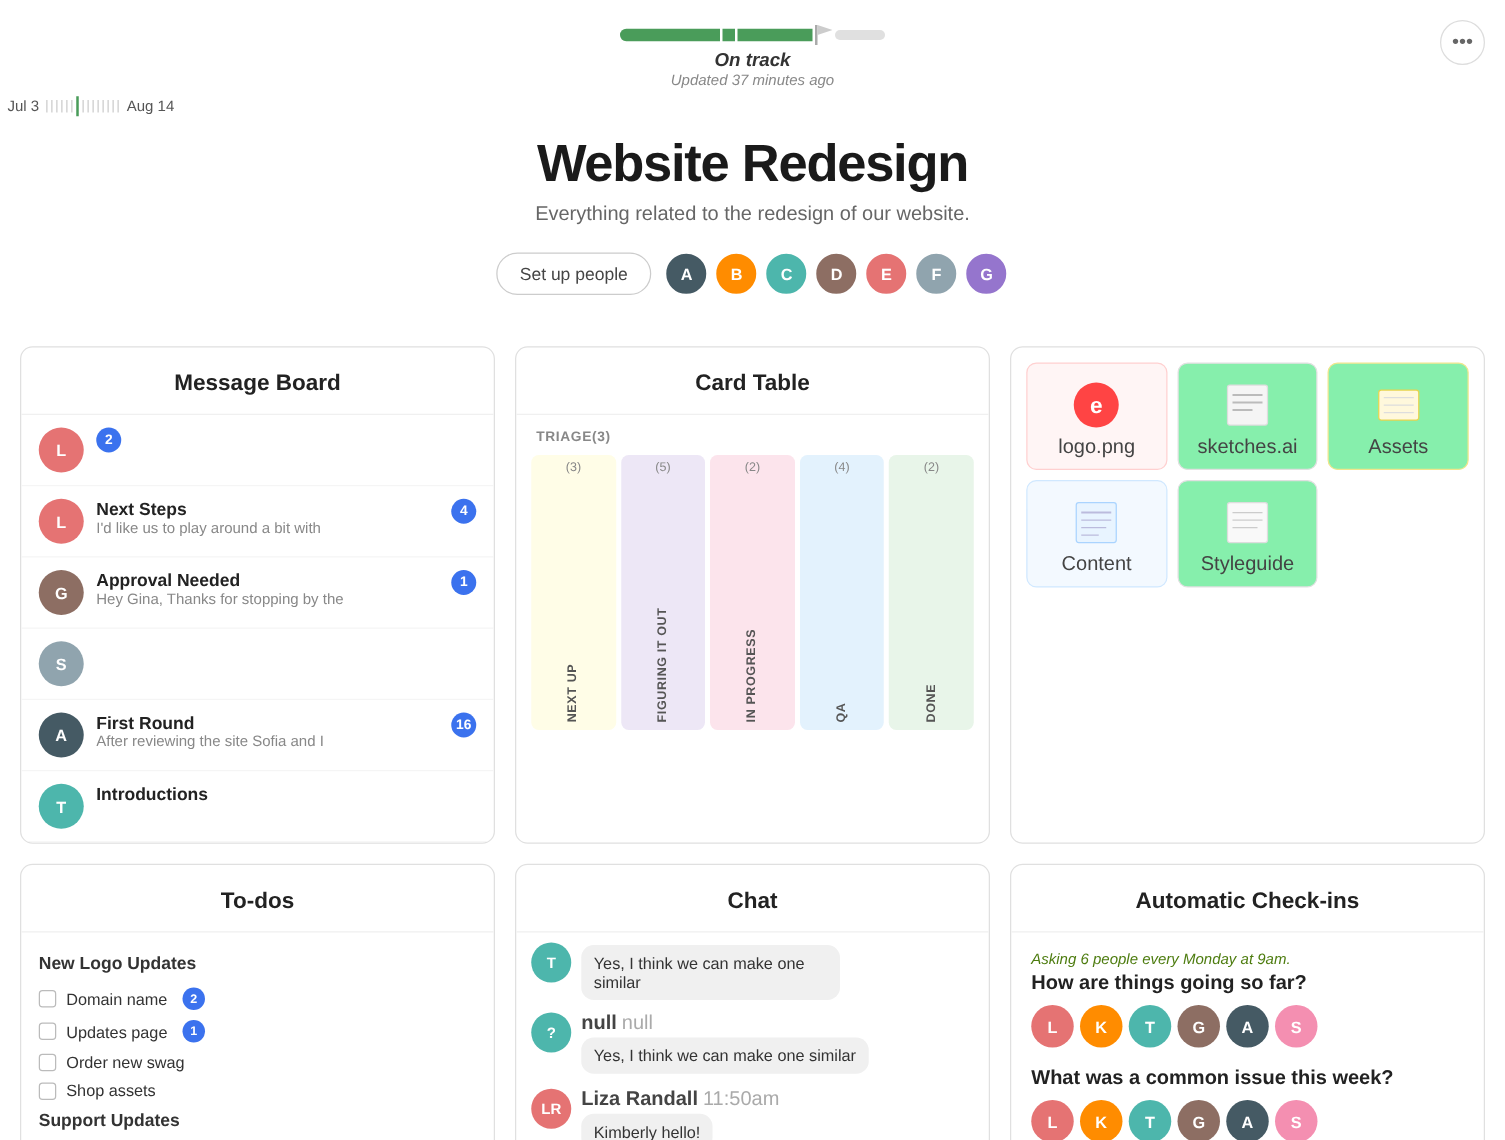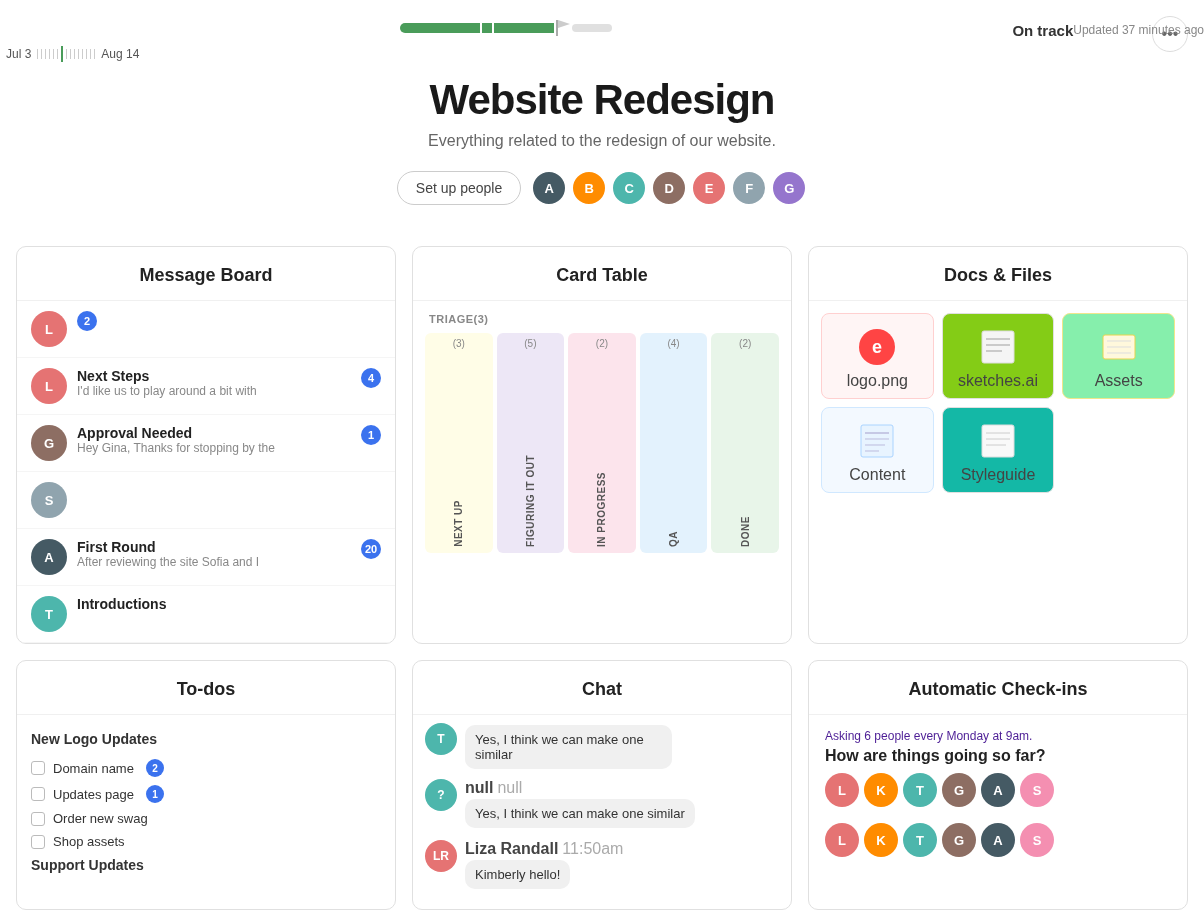--- a/index.html
+++ b/index.html
@@ -3,21 +3,21 @@
   <meta charset="utf-8">
   <style>
     * { box-sizing: border-box; margin: 0; padding: 0; }
     body { font-family: -apple-system, BlinkMacSystemFont, 'Segoe UI', sans-serif; background: #fff; color: #333; overflow-x: hidden; }
 
     
     .header { text-align: center; padding: 20px 0 10px; position: relative; }
     .more-btn { position: absolute; top: 16px; right: 16px; width: 36px; height: 36px; border-radius: 50%; border: 1px solid #ddd; background: #fff; cursor: pointer; display: flex; align-items: center; justify-content: center; font-size: 16px; color: #666; }
 
     
-    .progress-area { display: flex; flex-direction: row; align-items: center; margin-bottom: 6px; }
+    .progress-area { display: flex; flex-direction: column; align-items: center; margin-bottom: 6px; font-style: italic; }
 
     .on-track { font-size: 15px; font-weight: 600; color: #333; }
     .updated { font-size: 12px; color: #888; }
 
     
     .project-title { font-size: 42px; font-weight: 700; letter-spacing: -1px; color: #1a1a1a; margin-bottom: 8px; }
     .project-desc { font-size: 16px; color: #666; margin-bottom: 20px; }
 
     
     .people-row { display: flex; align-items: center; justify-content: center; gap: 10px; margin-bottom: 30px; }
@@ -66,21 +66,21 @@
     .chat-body { padding: 8px 12px; overflow-y: auto; }
     .chat-bubble-wrap { display: flex; align-items: flex-start; gap: 8px; margin-bottom: 12px; }
     .chat-avatar { width: 32px; height: 32px; border-radius: 50%; flex-shrink: 0; display: flex; align-items: center; justify-content: center; font-size: 12px; font-weight: 600; }
     .chat-content { flex: 1; }
     .chat-meta { font-size: 16px; font-weight: 600; color: #444; }
     .chat-meta span { font-weight: 400; color: #aaa; margin-left: 4px; }
     .chat-bubble { background: #f0f0f0; border-radius: 10px; padding: 7px 10px; font-size: 13px; color: #333; margin-top: 2px; display: inline-block; max-width: 90%; }
 
     
     .checkins-body { padding: 14px 16px; }
-    .checkin-asking { font-size: 12px; color: #4c1d95; margin-bottom: 4px; }
+    .checkin-asking { font-size: 12px; color: #4d7c0f; margin-bottom: 4px; font-style: italic; }
     .checkin-q { font-size: 16px; font-weight: 700; color: #222; margin-bottom: 8px; }
     .checkin-avatars { display: flex; gap: 5px; margin-bottom: 16px; }
     .checkin-avatar { width: 34px; height: 34px; border-radius: 50%; display: flex; align-items: center; justify-content: center; font-size: 13px; font-weight: 600; }
 
     
     .av-red { background: #e57373; color: #fff; }
     .av-orange { background: #ff8c00; color: #fff; }
     .av-teal { background: #4db6ac; color: #fff; }
     .av-brown { background: #8d6e63; color: #fff; }
     .av-pink { background: #f48fb1; color: #fff; }
@@ -194,21 +194,21 @@
         <li class="msg-item">
     <div class="msg-avatar av-gray">S</div>
 
   </li>
         <li class="msg-item">
     <div class="msg-avatar av-dark">A</div>
     <div class="msg-content">
       <div class="msg-title">First Round</div>
       <div class="msg-preview">After reviewing the site Sofia and I</div>
     </div>
-    <div class="msg-badge">20</div>
+    <div class="msg-badge">16</div>
   </li>
         <li class="msg-item">
     <div class="msg-avatar av-teal">T</div>
     <div class="msg-content">
       <div class="msg-title">Introductions</div>
       <div class="msg-preview"></div>
     </div>
 
   </li>
       </ul>
@@ -237,32 +237,31 @@
   </div>
           <div class="col-block col-green">
     <span class="col-count">(2)</span>
     <span class="col-label-vert">DONE</span>
   </div>
         </div>
     </div>
   </div>
 
   <div class="card">
-    <div class="card-title">Docs &amp; Files</div>
     <div class="docs-grid" id="docs-grid">
         <div class="doc-item" style="background: rgb(255, 245, 245); border-color: rgb(255, 208, 208);">
     <div class="doc-thumb">
             <svg width="40" height="40" viewBox="0 0 40 40">
               <circle cx="20" cy="20" r="18" fill="#ff4444"></circle>
               <text x="20" y="26" text-anchor="middle" fill="white" font-size="18" font-weight="bold">e</text>
             </svg>
           </div>
     <div class="doc-label">logo.png</div>
   </div>
-        <div class="doc-item" style="background: #84cc16; border-color: rgb(224, 224, 224);">
+        <div class="doc-item" style="background: #86efac; border-color: rgb(224, 224, 224);">
     <div class="doc-thumb">
             <svg width="40" height="40" viewBox="0 0 40 40">
               <rect x="4" y="4" width="32" height="32" rx="2" fill="#f5f5f5" stroke="#ddd"></rect>
               <line x1="8" y1="12" x2="32" y2="12" stroke="#bbb" stroke-width="1.5"></line>
               <line x1="8" y1="18" x2="32" y2="18" stroke="#bbb" stroke-width="1.5"></line>
               <line x1="8" y1="24" x2="24" y2="24" stroke="#bbb" stroke-width="1.5"></line>
             </svg>
           </div>
     <div class="doc-label">sketches.ai</div>
   </div>
@@ -282,21 +281,21 @@
             <svg width="40" height="40" viewBox="0 0 40 40">
               <rect x="4" y="4" width="32" height="32" rx="2" fill="#e8f4ff" stroke="#aad4ff"></rect>
               <line x1="8" y1="12" x2="32" y2="12" stroke="#bbd" stroke-width="1.5"></line>
               <line x1="8" y1="18" x2="32" y2="18" stroke="#bbd" stroke-width="1"></line>
               <line x1="8" y1="24" x2="28" y2="24" stroke="#bbd" stroke-width="1"></line>
               <line x1="8" y1="30" x2="22" y2="30" stroke="#bbd" stroke-width="1"></line>
             </svg>
           </div>
     <div class="doc-label">Content</div>
   </div>
-        <div class="doc-item" style="background: #14b8a6; border-color: rgb(224, 224, 224);">
+        <div class="doc-item" style="background: #86efac; border-color: rgb(224, 224, 224);">
     <div class="doc-thumb">
             <svg width="40" height="40" viewBox="0 0 40 40">
               <rect x="4" y="4" width="32" height="32" rx="2" fill="#f9f9f9" stroke="#ddd"></rect>
               <line x1="8" y1="12" x2="32" y2="12" stroke="#ccc" stroke-width="1"></line>
               <line x1="8" y1="18" x2="32" y2="18" stroke="#ccc" stroke-width="1"></line>
               <line x1="8" y1="24" x2="28" y2="24" stroke="#ccc" stroke-width="1"></line>
             </svg>
           </div>
     <div class="doc-label">Styleguide</div>
   </div>
@@ -366,20 +365,21 @@
     <div class="checkin-avatars">
       <div class="checkin-avatar av-red">L</div>
             <div class="checkin-avatar av-orange">K</div>
             <div class="checkin-avatar av-teal">T</div>
             <div class="checkin-avatar av-brown">G</div>
             <div class="checkin-avatar av-dark">A</div>
             <div class="checkin-avatar av-pink">S</div>
     </div>
   </div>
         <div>
+    <div class="checkin-q">What was a common issue this week?</div>
     <div class="checkin-avatars">
       <div class="checkin-avatar av-red">L</div>
             <div class="checkin-avatar av-orange">K</div>
             <div class="checkin-avatar av-teal">T</div>
             <div class="checkin-avatar av-brown">G</div>
             <div class="checkin-avatar av-dark">A</div>
             <div class="checkin-avatar av-pink">S</div>
     </div>
   </div>
       </div>

